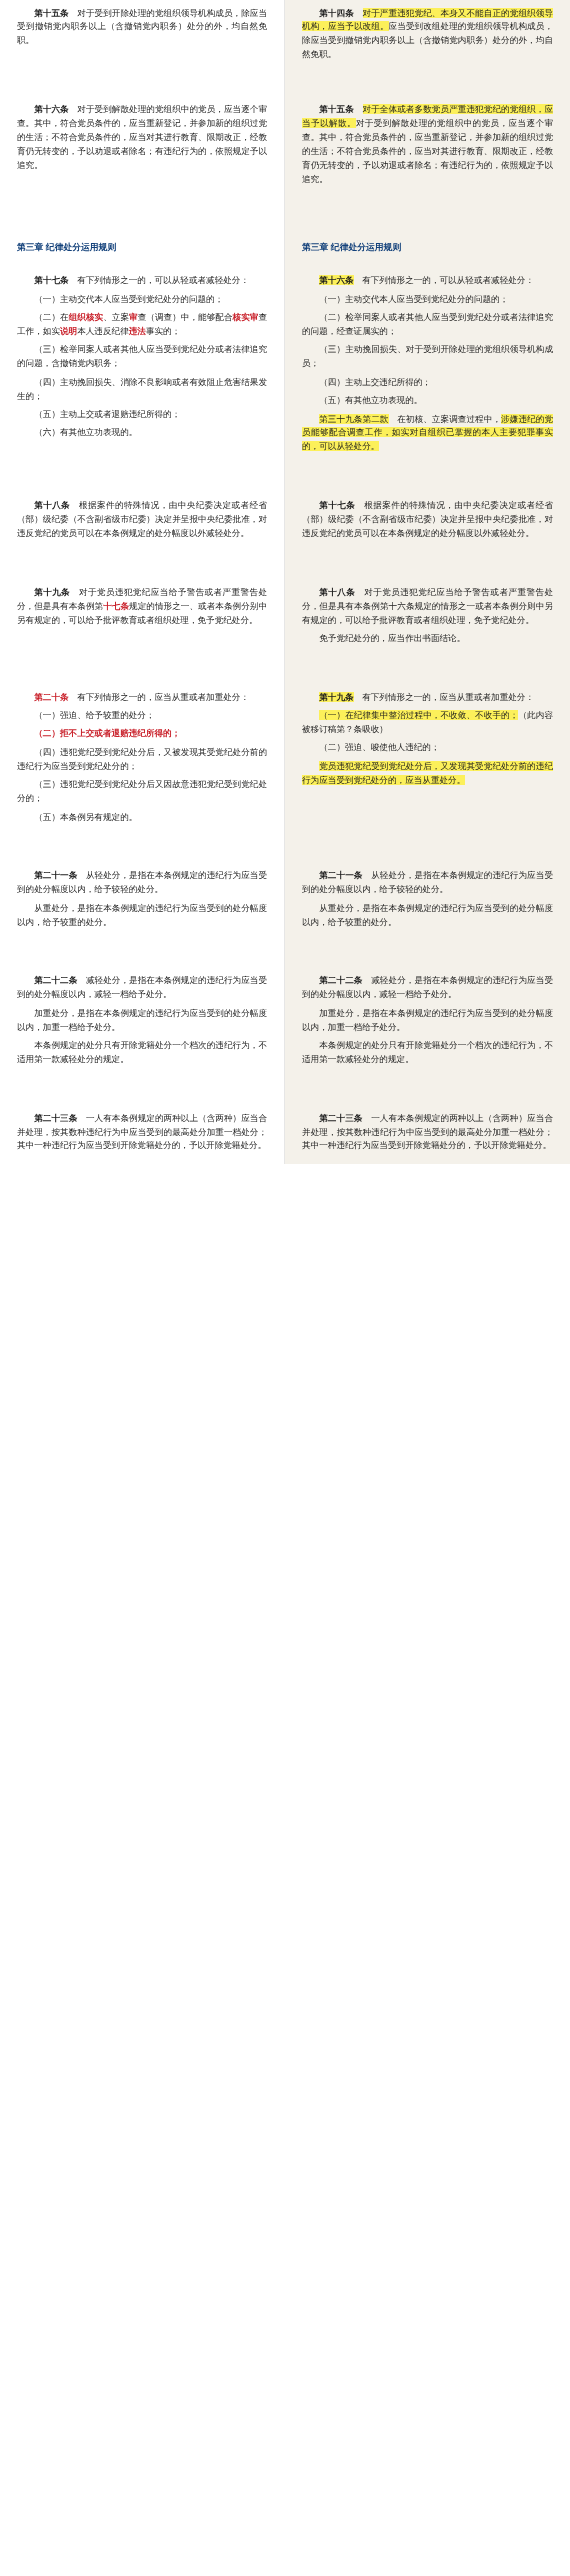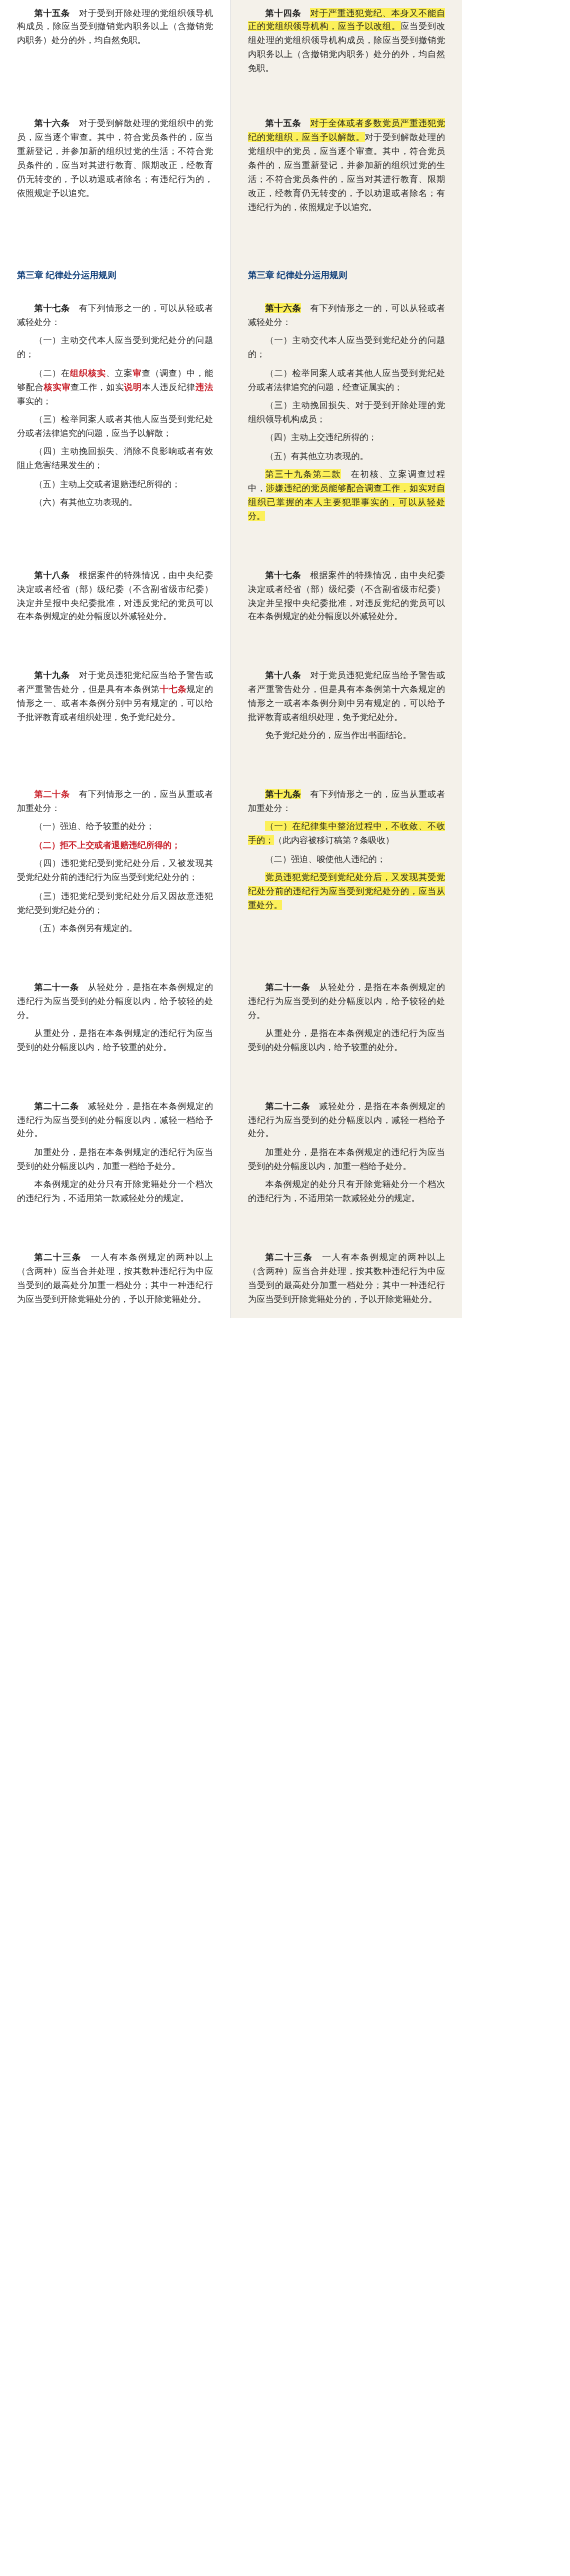--- a/index.html
+++ b/index.html
@@ -16,21 +16,21 @@
     width: 570px;
     position: relative;
     background: #fff;
   }
   .rowset {
     display: flex;
     width: 570px;
     align-items: stretch;
   }
   .cell {
-    width: 231px;
+    width: 285px;
     padding: 6.5px 17px 6.5px 17px;
     font-size: 8.6px;
     line-height: 1.62;
     color: #1b1b1b;
   }
   .cell.left { background: #ffffff; border-right: 0.6px solid #e6e6e6; }
   .cell.right { background: #f4f1ea; }
   p {
     margin: 0 0 4.5px 0;
     text-align: justify;
@@ -105,21 +105,21 @@
     <div class="cell right">
       <p class="chapter">第三章  纪律处分运用规则</p>
     </div>
   </div>
 
   <div class="rowset">
     <div class="cell left">
       <p class="indent"><span class="art">第十七条</span>　<span>有下列情形之一的，可以从轻或者减轻处分：</span></p>
       <p class="indent">（一）主动交代本人应当受到党纪处分的问题的；</p>
       <p class="indent">（二）在<span class="redb">组织核实</span>、立案<span class="redb">审</span>查（调查）中，能够配合<span class="redb">核实审</span>查工作，如实<span class="redb">说明</span>本人违反纪律<span class="redb">违法</span>事实的；</p>
-      <p class="indent">（三）检举同案人或者其他人应当受到党纪处分或者法律追究的问题，应当予以解散；</p>
+      <p class="indent">（三）检举同案人或者其他人应当受到党纪处分或者法律追究的问题，含撤销党内职务；</p>
       <p class="indent">（四）主动挽回损失、消除不良影响或者有效阻止危害结果发生的；</p>
       <p class="indent">（五）主动上交或者退赔违纪所得的；</p>
       <p class="indent">（六）有其他立功表现的。</p>
     </div>
     <div class="cell right">
       <p class="indent"><span class="art hl">第十六条</span>　<span>有下列情形之一的，可以从轻或者减轻处分：</span></p>
       <p class="indent">（一）主动交代本人应当受到党纪处分的问题的；</p>
       <p class="indent">（二）检举同案人或者其他人应当受到党纪处分或者法律追究的问题，经查证属实的；</p>
       <p class="indent">（三）主动挽回损失、对于受到开除处理的党组织领导机构成员；</p>
       <p class="indent">（四）主动上交违纪所得的；</p>

